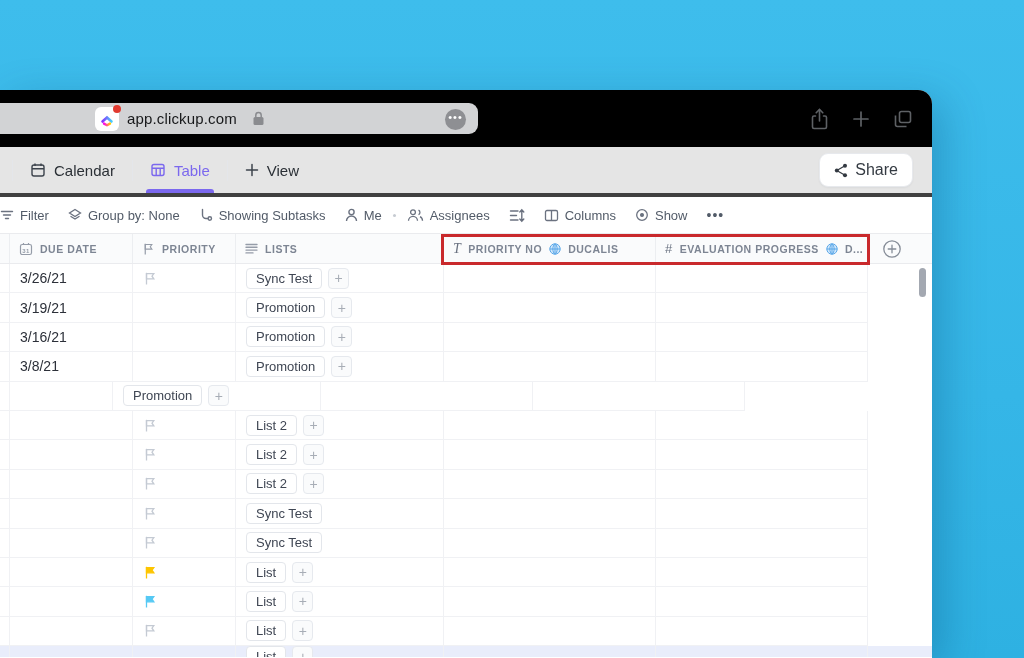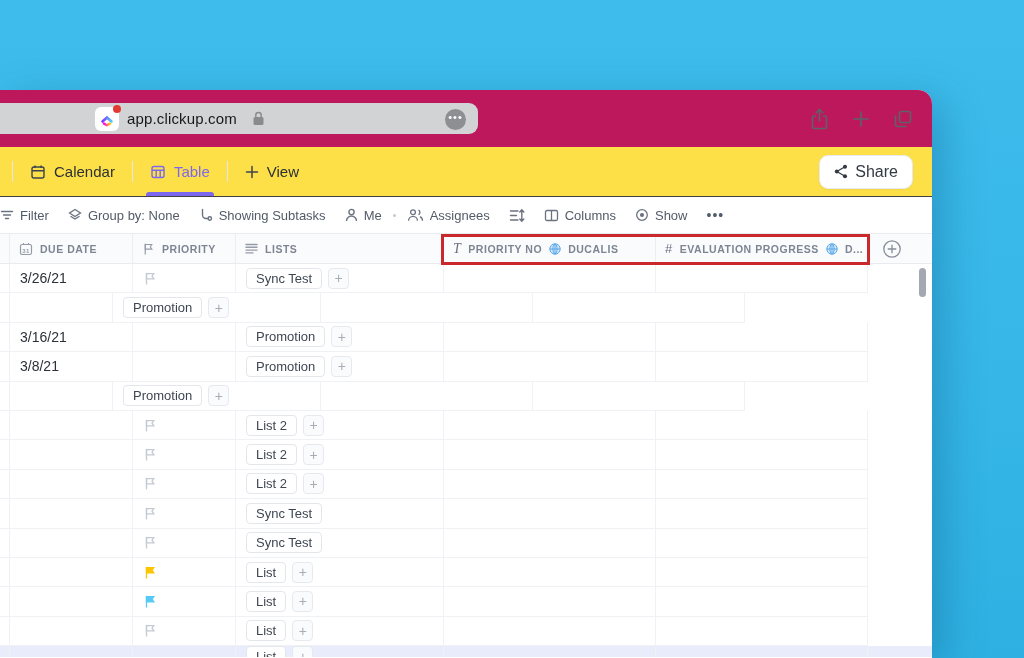--- a/index.html
+++ b/index.html
@@ -4,35 +4,35 @@
 <style>
   * { margin:0; padding:0; box-sizing:border-box; }
   html,body { width:1024px; height:658px; overflow:hidden; font-family:"Liberation Sans", sans-serif; }
   .bg { position:absolute; inset:0; background:linear-gradient(180deg,#3ebdec 0%,#35b6e7 60%,#2eb1e2 100%); }
 
   
   .window { position:absolute; left:0; top:90px; width:932px; height:568px; background:#fff;
             border-top-right-radius:14px; box-shadow:12px 10px 40px rgba(0,70,110,.28); overflow:hidden; }
 
   
-  .chrome { position:relative; height:57px; background:#be185d; }
+  .chrome { position:relative; height:57px; background:#000000; }
   .url-pill { position:absolute; left:0; top:13px; width:478px; height:31px; background:#d2d3d5;
               border-radius:0 9px 9px 0; display:flex; align-items:center; }
   .favicon { position:absolute; left:95px; top:3.5px; width:24px; height:24px; background:#fff; border-radius:6px;
              display:flex; align-items:center; justify-content:center; }
   .favicon .dot { position:absolute; right:-2px; top:-2px; width:8px; height:8px; background:#e13a30; border-radius:50%; }
   .url-text { position:absolute; left:127px; font-size:15px; color:#17181a; letter-spacing:.01em; }
   .lock { position:absolute; left:252px; top:8px; }
   .url-more { position:absolute; right:12px; top:5.5px; width:21px; height:21px; border-radius:50%;
               background:#8e8f93; color:#fff; display:flex; align-items:center; justify-content:center; }
   .url-more span { font-size:11px; letter-spacing:1px; line-height:1; margin-top:-3px; }
   .chrome-actions { position:absolute; right:19px; top:0; height:57px; display:flex; align-items:center; gap:23px; color:#5e6165; }
 
   
-  .viewbar { position:relative; height:50px; display:flex; align-items:center; background:#fde047; border-bottom:1px solid #404040; }
+  .viewbar { position:relative; height:50px; display:flex; align-items:center; background:#e5e5e5; border-bottom:4px solid #404040; }
   .vb-sep { width:1px; height:21px; background:#e4e6ea; }
   .vb-edge { margin-left:12px; }
   .tab { position:relative; height:100%; display:flex; align-items:center; gap:8px; padding:0 17px; font-size:15px; color:#2b3036; cursor:pointer; }
   .tab svg { flex:none; }
   .tab.active { color:#7b68ee; }
   .tab.active::after { content:""; position:absolute; left:13px; right:13px; bottom:0; height:4.5px; background:#7b68ee; border-radius:3px 3px 0 0; }
   .share-btn { margin-left:auto; margin-right:19px; height:34px; display:flex; align-items:center; gap:7px;
                padding:0 14px; background:#fff; border:1px solid #e7e9ed; border-radius:9px; font-size:16px; color:#343a42;
                box-shadow:0 1px 2px rgba(20,30,50,.05); cursor:pointer; }
 
@@ -306,20 +306,23 @@
     <div class="cell c4 list-cell">
       <span class="tag">Sync Test</span>
       <span class="tag-plus">+</span>
     </div>
     <div class="cell c5"></div>
     <div class="cell c6"></div>
     <div class="cell c-rest"></div>
   </div>
         <div class="trow">
     <div class="cell c1"></div>
+    <div class="cell c2 due-cell">
+            <span>3/19/21</span>
+          </div>
     <div class="cell c3 pri-cell">
       <span class="flag" style="visibility: hidden;">
         <svg width="14" height="15" viewBox="0 0 14 15">
           <path class="pole" d="M3.5 1.8 V13.5"></path>
           <path class="banner" d="M3.5 2.6 H10.8 L9 5.2 L10.8 7.8 H3.5 Z"></path>
         </svg>
       </span>
     </div>
     <div class="cell c4 list-cell">
       <span class="tag">Promotion</span>

